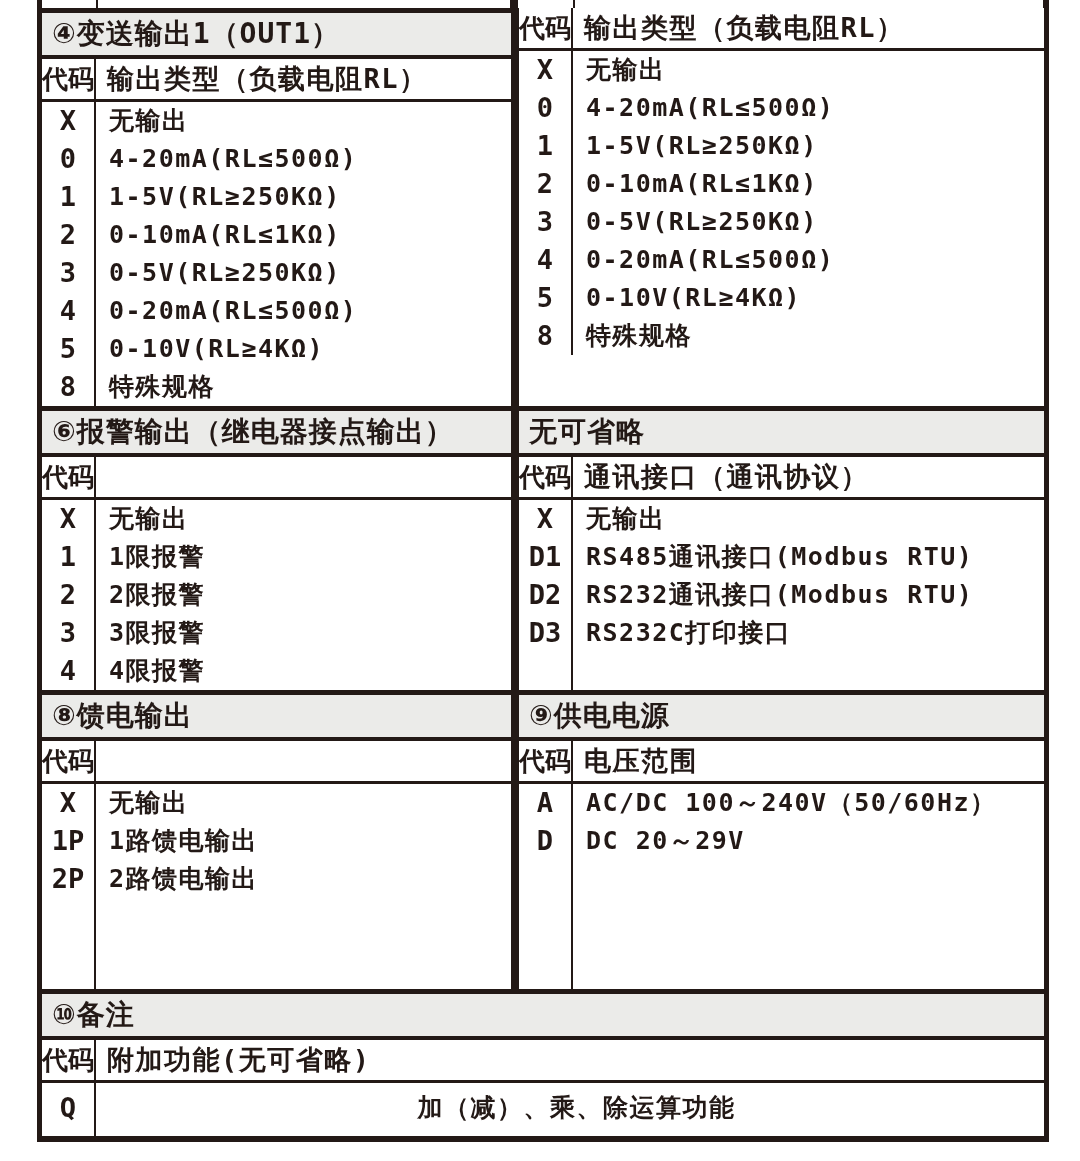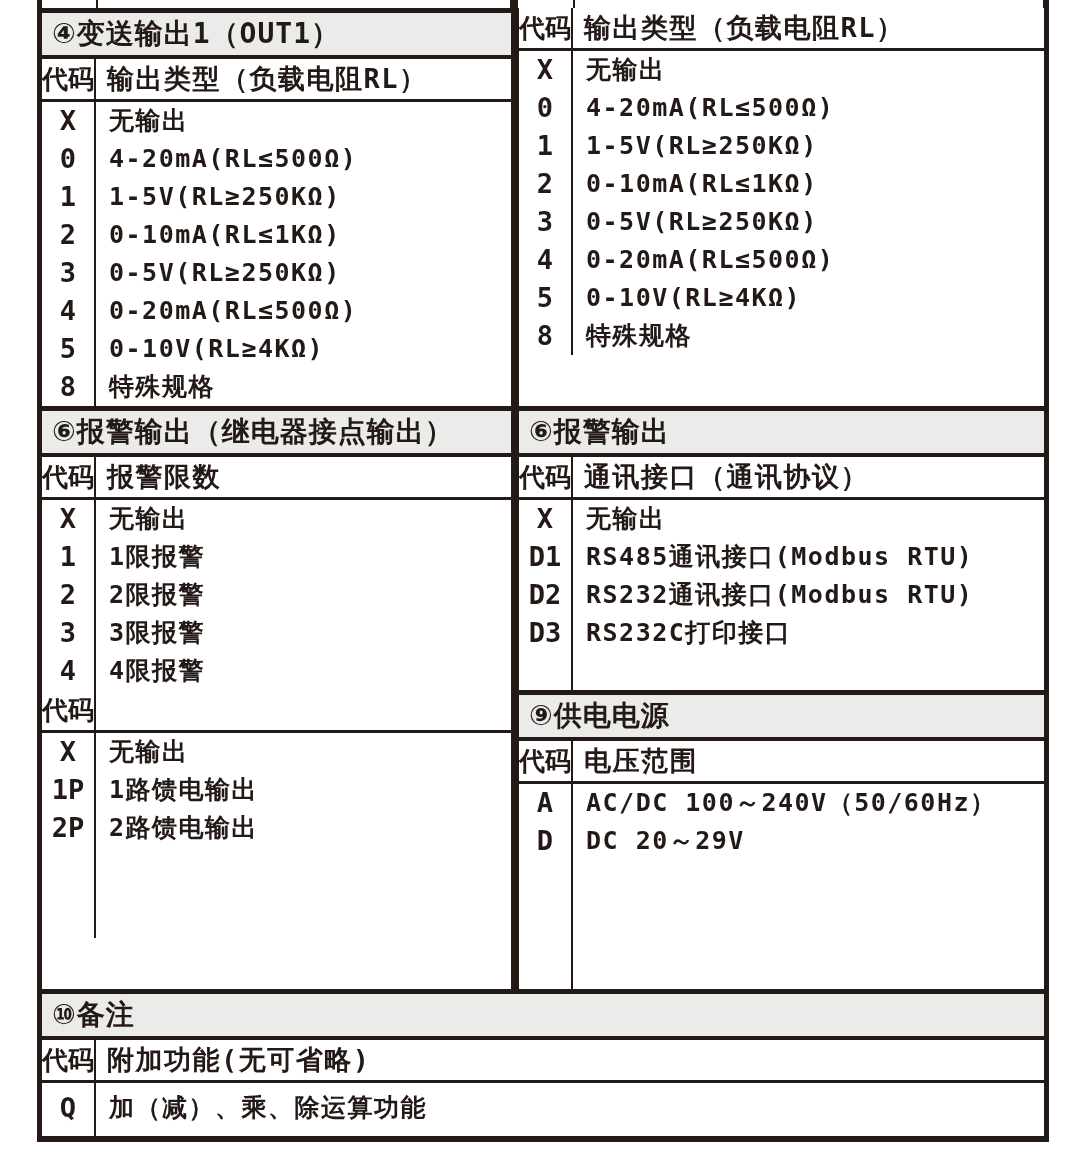--- a/index.html
+++ b/index.html
@@ -44,21 +44,21 @@
   .body{display:flex;align-items:stretch;}
   .body-out{min-height:304px;}
   .body-alarm{min-height:190px;}
   .body-feed{min-height:205px;}
   .body-remark{min-height:53px;}
   .codes{width:54px;border-right:2px solid var(--ink);}
   .descs{flex:1;min-width:0;}
   .code-cell{height:38px;line-height:38px;text-align:center;font-size:27px;}
   .desc-cell{height:38px;line-height:38px;padding-left:13px;font-size:25px;letter-spacing:1.5px;white-space:nowrap;overflow:hidden;}
   .s10 .code-cell{height:53px;line-height:50px;}
-  .s10 .desc-cell{height:53px;line-height:50px;}
+  .s10 .desc-cell{height:53px;line-height:50px;text-align:center;}
 </style>
 </head>
 <body>
 
 <div class="doc">
 
   <div class="top-strip">
     <span class="v v1"></span>
     <span class="v v2"></span>
     <span class="v v3"></span>
@@ -124,41 +124,40 @@
           </div>
       </div>
     </div>
   </div>
 
   <div class="pair">
     <div class="half-left sec">
       <div class="band">⑥报警输出（继电器接点输出）</div>
       <div class="hdr">
         <div class="code-h">代码</div>
-        <div class="desc-h">报警限数</div>
       </div>
       <div class="body body-alarm">
         <div class="codes">
             <div class="code-cell">X</div>
             <div class="code-cell">1</div>
             <div class="code-cell">2</div>
             <div class="code-cell">3</div>
             <div class="code-cell">4</div>
           </div>
         <div class="descs">
             <div class="desc-cell">无输出</div>
             <div class="desc-cell">1限报警</div>
             <div class="desc-cell">2限报警</div>
             <div class="desc-cell">3限报警</div>
             <div class="desc-cell">4限报警</div>
           </div>
       </div>
     </div>
     <div class="half-right sec">
-      <div class="band">⑥报警输出</div>
+      <div class="band">无可省略</div>
       <div class="hdr">
         <div class="code-h">代码</div>
         <div class="desc-h">通讯接口（通讯协议）</div>
       </div>
       <div class="body body-alarm">
         <div class="codes">
             <div class="code-cell">X</div>
             <div class="code-cell">D1</div>
             <div class="code-cell">D2</div>
             <div class="code-cell">D3</div>
@@ -168,20 +167,21 @@
             <div class="desc-cell">RS485通讯接口(Modbus RTU)</div>
             <div class="desc-cell">RS232通讯接口(Modbus RTU)</div>
             <div class="desc-cell">RS232C打印接口</div>
           </div>
       </div>
     </div>
   </div>
 
   <div class="pair">
     <div class="half-left sec">
+      <div class="band">⑧馈电输出</div>
       <div class="hdr">
         <div class="code-h">代码</div>
       </div>
       <div class="body body-feed">
         <div class="codes">
             <div class="code-cell">X</div>
             <div class="code-cell">1P</div>
             <div class="code-cell">2P</div>
             <div class="code-cell"></div>
           </div>

